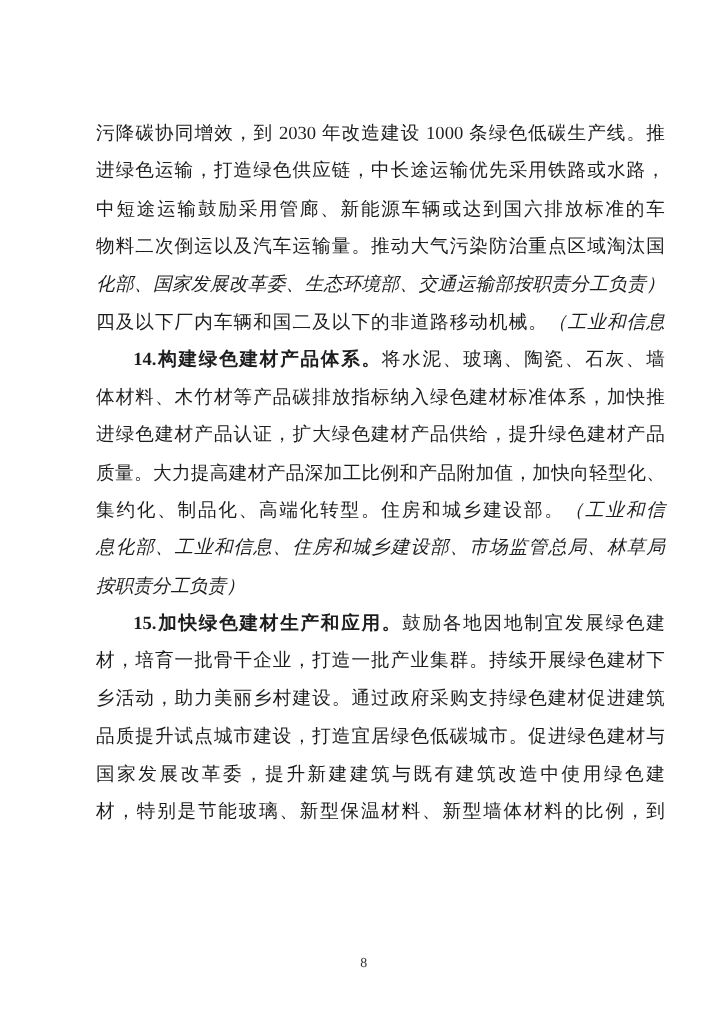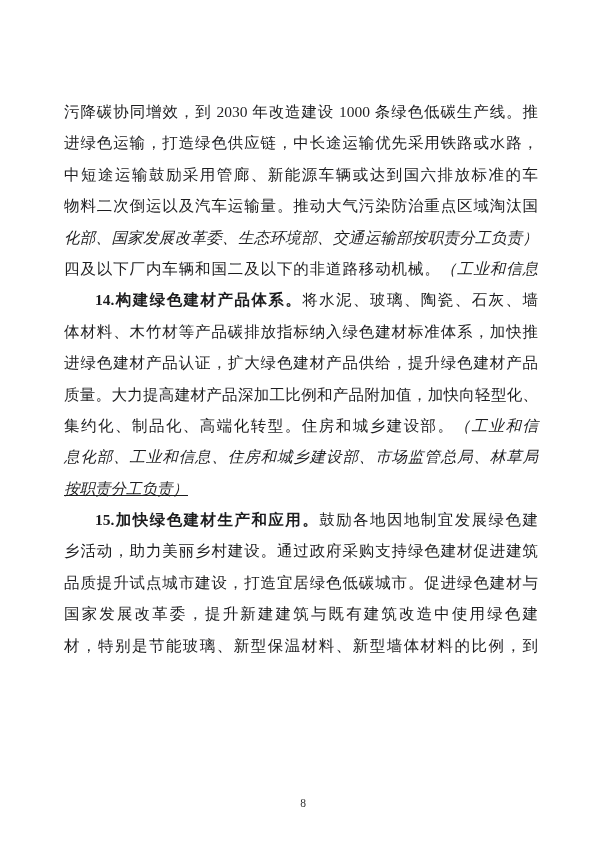--- a/index.html
+++ b/index.html
@@ -11,37 +11,36 @@
     position: relative;
     width: 606px;
     height: 857px;
     background: #ffffff;
     overflow: hidden;
     font-family: "Liberation Serif", "DejaVu Serif", serif;
     color: #1d1d1f;
   }
   .content {
     position: absolute;
-    left: 64px;
+    left: 80px;
     top: 96px;
     width: 474px;
   }
   .line {
     height: 31.4px;
     line-height: 31.4px;
     font-size: 15.5px;
     text-align: justify;
     text-align-last: justify;
     white-space: normal;
     letter-spacing: 0;
   }
   .line.no-just {
     text-align: left;
     text-align-last: left;
-    text-decoration: underline;
   }
   .line.indent {
     text-indent: 2em;
   }
   .seg-normal { font-weight: normal; font-style: normal; }
   .seg-bold   { font-weight: bold;   font-style: normal; }
   .seg-kai    { font-weight: normal; font-style: italic; }
   .page-num {
     position: absolute;
     left: 0;
@@ -64,19 +63,20 @@
       <div class="line"><span class="seg-kai">化部、国家发展改革委、生态环境部、交通运输部按职责分工负责）</span></div>
       <div class="line"><span class="seg-normal">四及以下厂内车辆和国二及以下的非道路移动机械。</span><span class="seg-kai">（工业和信息</span></div>
       <div class="line indent"><span class="seg-bold">14.构建绿色建材产品体系。</span><span class="seg-normal">将水泥、玻璃、陶瓷、石灰、墙</span></div>
       <div class="line"><span class="seg-normal">体材料、木竹材等产品碳排放指标纳入绿色建材标准体系，加快推</span></div>
       <div class="line"><span class="seg-normal">进绿色建材产品认证，扩大绿色建材产品供给，提升绿色建材产品</span></div>
       <div class="line"><span class="seg-normal">质量。大力提高建材产品深加工比例和产品附加值，加快向轻型化、</span></div>
       <div class="line"><span class="seg-normal">集约化、制品化、高端化转型。住房和城乡建设部。</span><span class="seg-kai">（工业和信</span></div>
       <div class="line"><span class="seg-kai">息化部、工业和信息、住房和城乡建设部、市场监管总局、林草局</span></div>
       <div class="line no-just"><span class="seg-kai">按职责分工负责）</span></div>
       <div class="line indent"><span class="seg-bold">15.加快绿色建材生产和应用。</span><span class="seg-normal">鼓励各地因地制宜发展绿色建</span></div>
+      <div class="line"><span class="seg-normal">材，培育一批骨干企业，打造一批产业集群。持续开展绿色建材下</span></div>
       <div class="line"><span class="seg-normal">乡活动，助力美丽乡村建设。通过政府采购支持绿色建材促进建筑</span></div>
       <div class="line"><span class="seg-normal">品质提升试点城市建设，打造宜居绿色低碳城市。促进绿色建材与</span></div>
       <div class="line"><span class="seg-normal">国家发展改革委，提升新建建筑与既有建筑改造中使用绿色建</span></div>
       <div class="line"><span class="seg-normal">材，特别是节能玻璃、新型保温材料、新型墙体材料的比例，到</span></div>
     </div>
   <div class="page-num">8</div>
 </div>
 
 </body></html>

